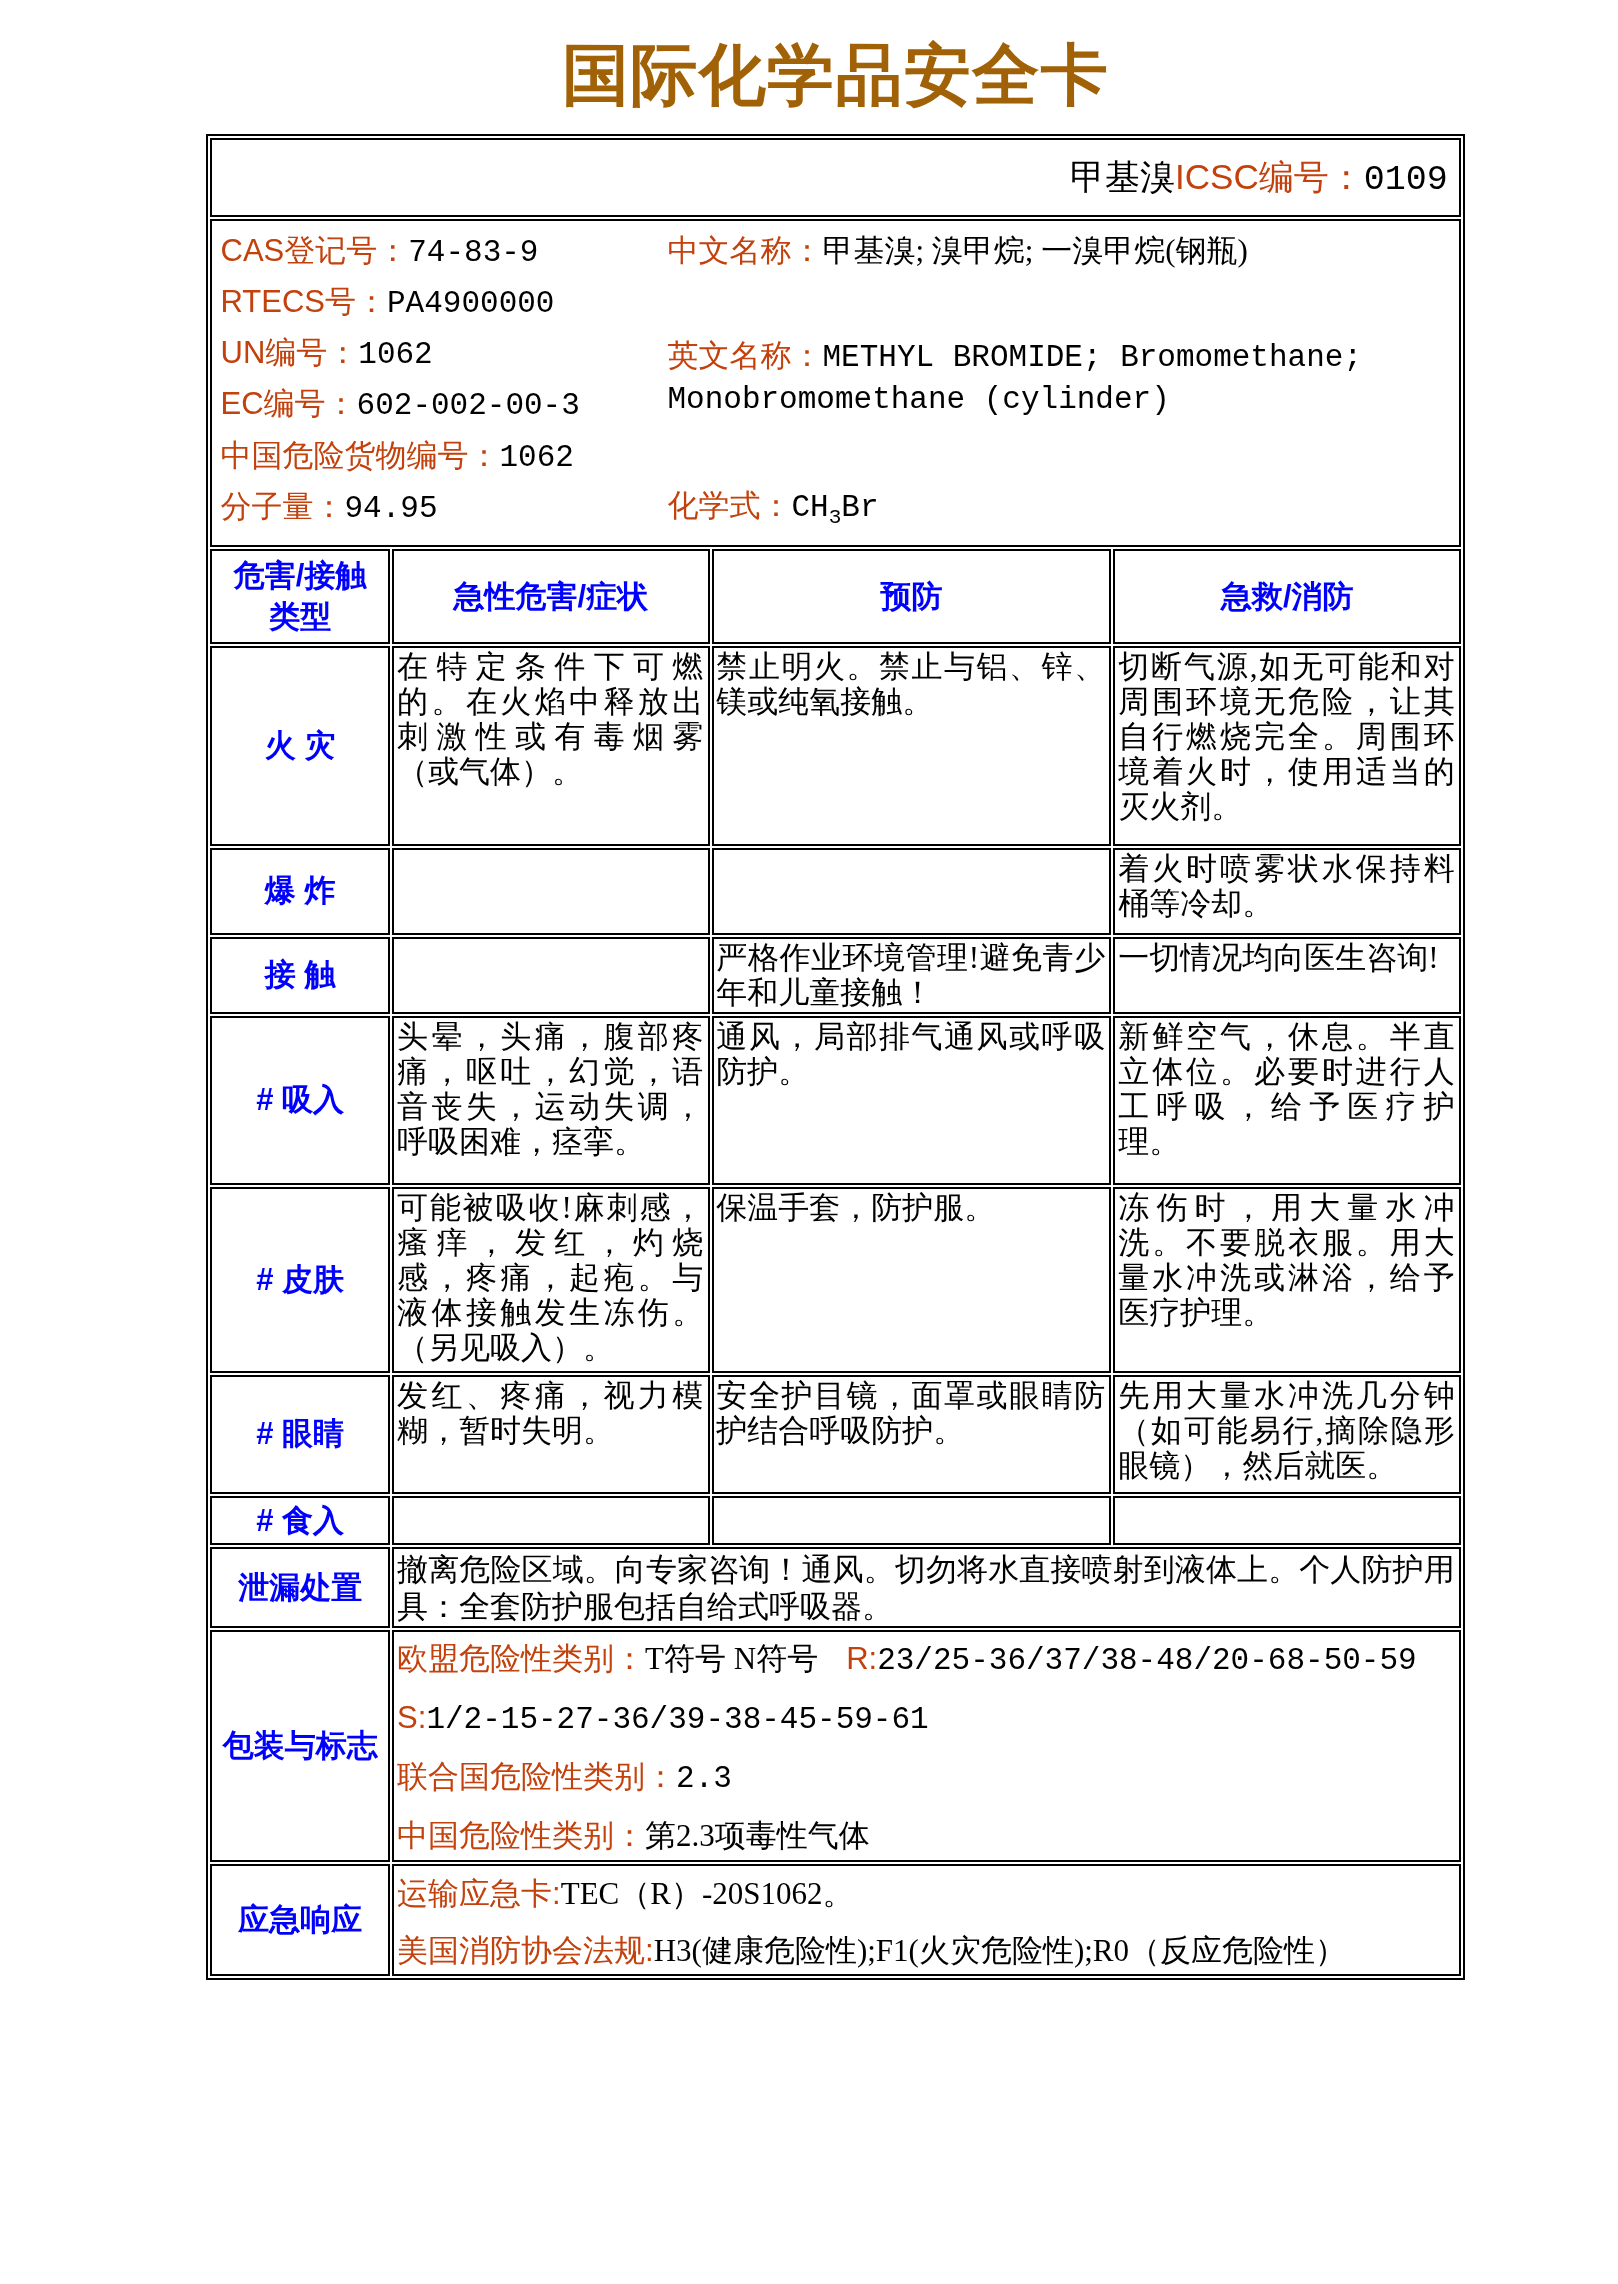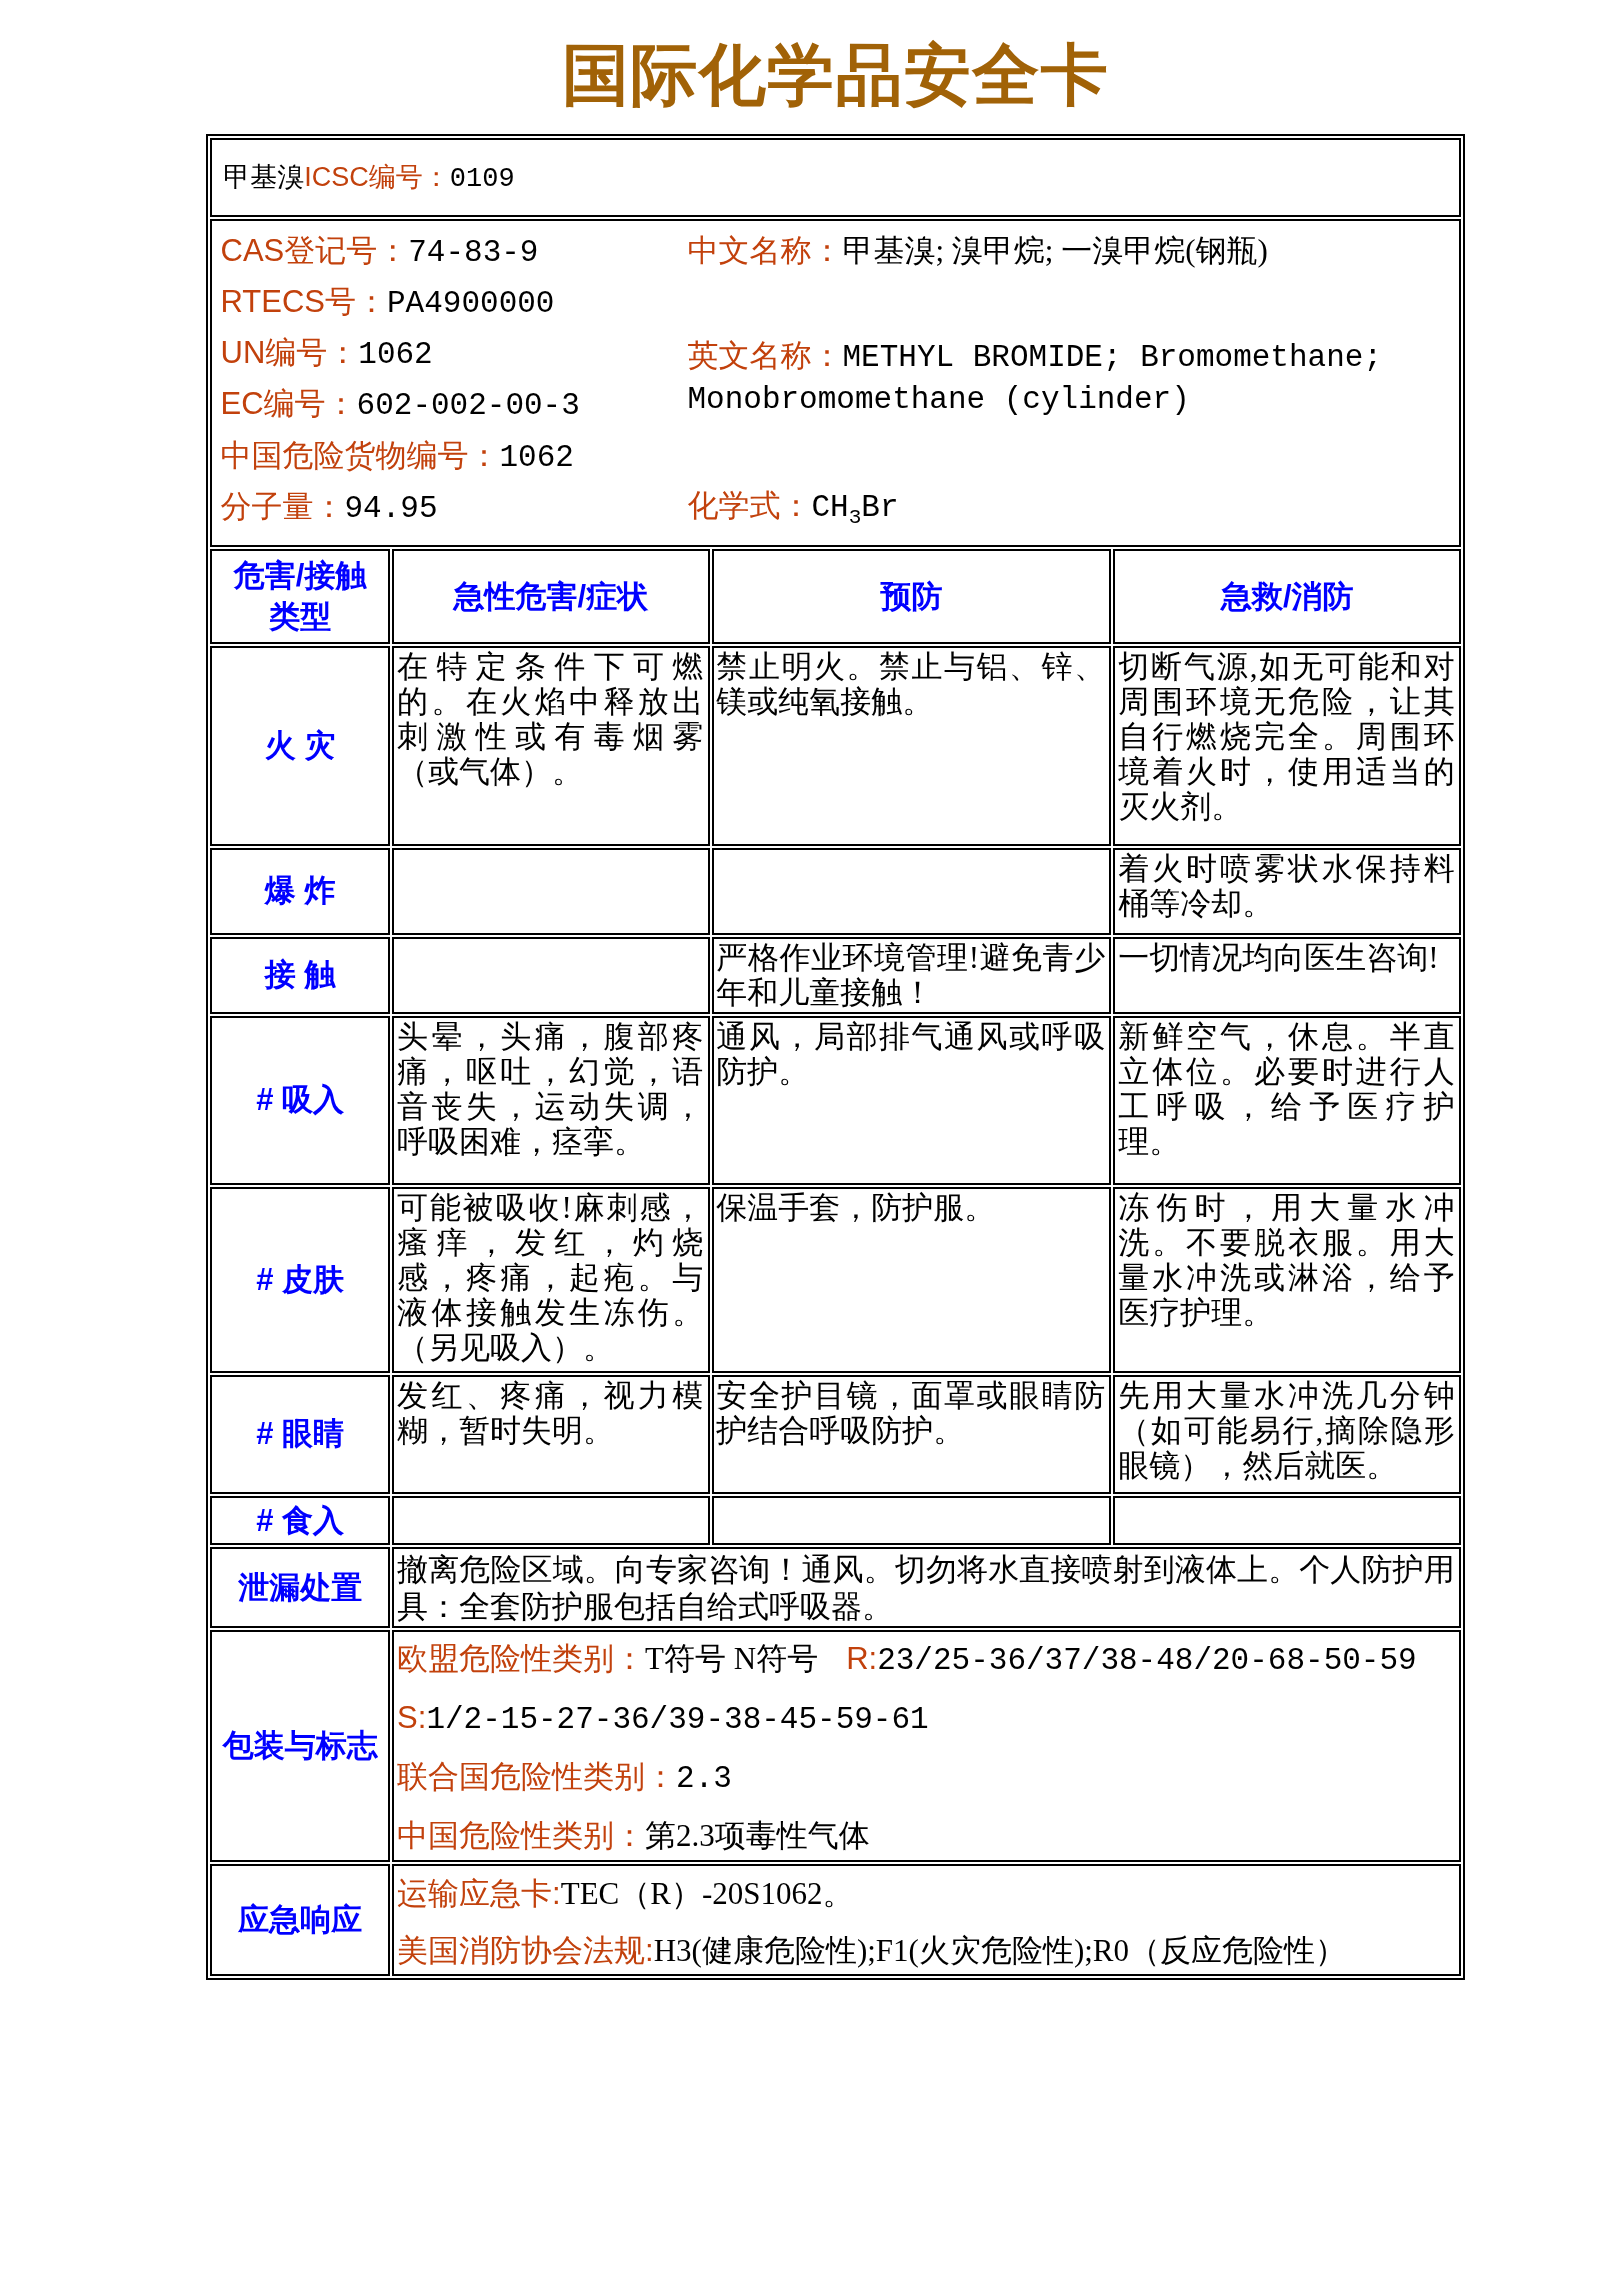--- a/index.html
+++ b/index.html
@@ -45,24 +45,24 @@
   }
   td.bodycell{
     font-size:31px;
     line-height:35px;
     vertical-align:top;
     padding:1.4px 4.3px 1.4px 2.8px;
     text-align:justify;
   }
   
   td.headrow{vertical-align:middle;padding:0 11.3px;}
-  .headflex{display:flex;justify-content:flex-start;align-items:center;font-size:27px;}
+  .headflex{display:flex;justify-content:flex-end;align-items:center;font-size:35px;}
   
   td.idcell{vertical-align:top;padding:10px 7px 7px 8.5px;}
-  .idflex{display:flex;gap:20px;}
+  .idflex{display:flex;}
   .idleft{width:447px;flex:none;}
   .idline{margin-bottom:9.2px;white-space:nowrap;font-size:31px;line-height:40px;}
   .idright{flex:1;display:flex;flex-direction:column;justify-content:space-between;min-height:234px;font-size:31px;line-height:40px;}
   .idline .blue,.idright .blue{font-size:31px;}
   sub.fsub{font-size:21px;}
   
   td.hcell{
     color:#0000ff;
     font-family:"Liberation Sans","DejaVu Sans",sans-serif;
     font-weight:bold;

